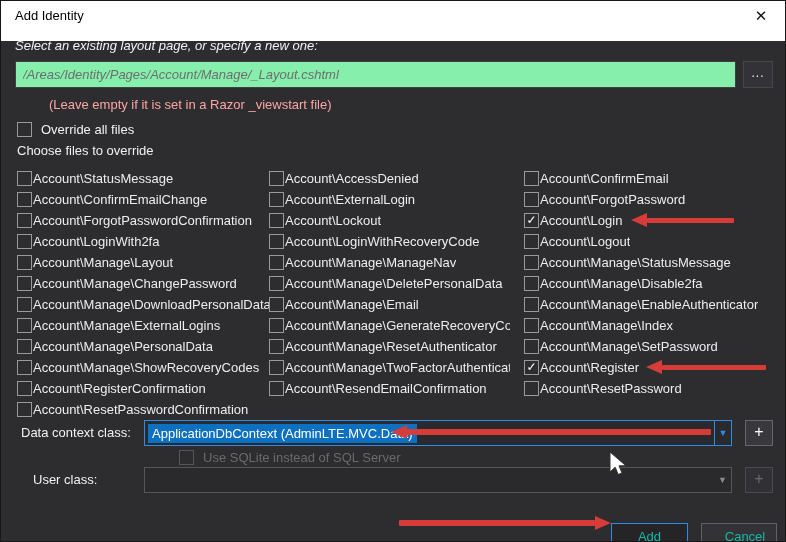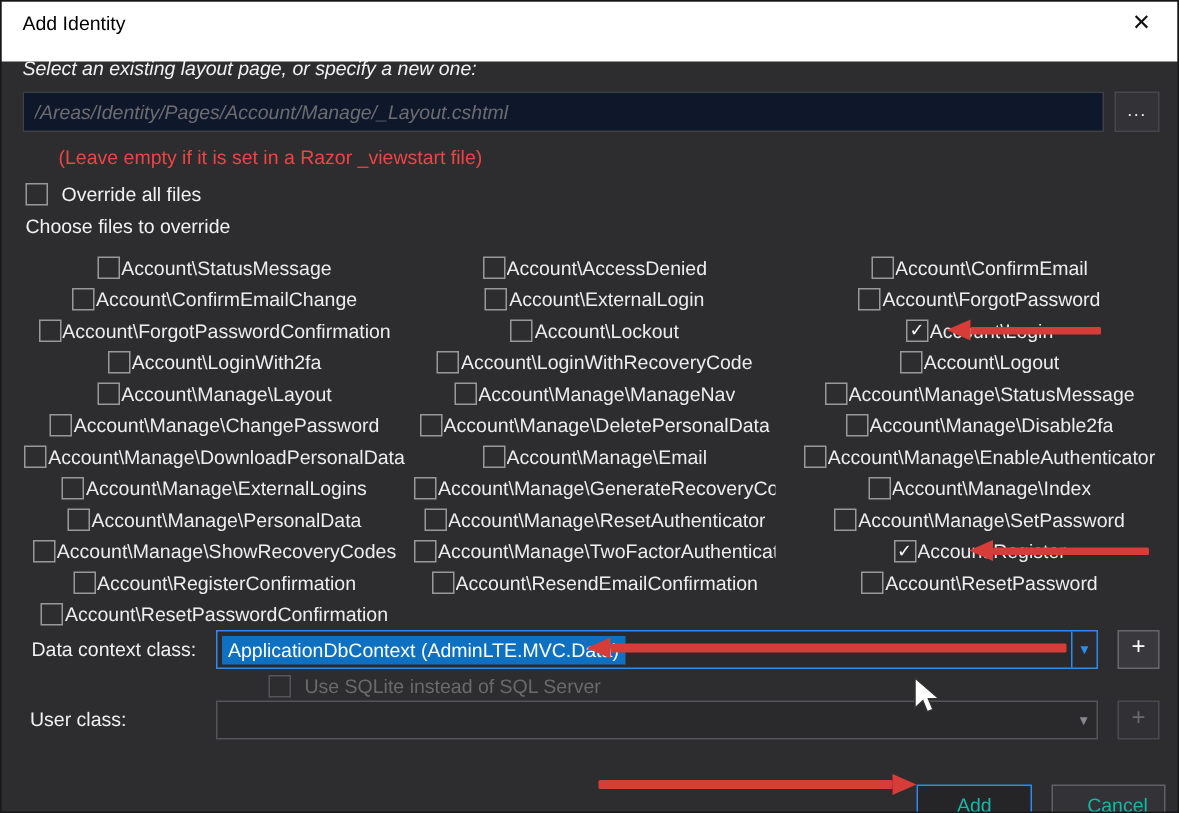--- a/index.html
+++ b/index.html
@@ -15,50 +15,50 @@
   
   .titlebar { position:absolute; left:0; top:0; width:100%; height:40px; background:#ffffff; }
   .titlebar .title { position:absolute; left:14px; top:0; line-height:30px; color:#000000; font-size:13px; }
   .close-btn { position:absolute; right:10px; top:0; width:28px; height:30px; line-height:30px;
     text-align:center; color:#111111; font-size:15px; cursor:default; }
 
   
   .lbl { position:absolute; color:#f1f1f1; white-space:nowrap; }
   .layout-input {
     position:absolute; left:14px; top:60px; width:721px; height:27px;
-    background:#0f172a; border:1px solid #3f3f46; color:#6d6d70;
+    background:#86efac; border:1px solid #3f3f46; color:#6d6d70;
     font-style:italic; font-size:13px; padding:0 7px; font-family:"Liberation Sans", sans-serif;
     outline:none;
   }
   .browse-btn {
     position:absolute; left:742px; top:60px; width:30px; height:27px;
     background:#333337; border:1px solid #47474b; color:#f1f1f1;
     font-size:12px; line-height:23px; text-align:center; letter-spacing:1px;
   }
-  .note { position:absolute; left:38px; top:96px; color:#ef4444; }
+  .note { position:absolute; left:48px; top:96px; color:#fca5a5; }
 
   
   .cb {
     display:inline-block; width:15px; height:15px; flex:0 0 15px;
     border:1px solid #999999; background:#2d2d30;
     color:#ffffff; font-size:12px; line-height:13px; text-align:center;
   }
   .cb.checked::before { content:"\2713"; }
   .cb.disabled { border-color:#55555a; }
 
   .override-row { position:absolute; left:16px; top:119px; display:flex; align-items:center; gap:9px; height:18px; }
   .choose-lbl { position:absolute; left:16px; top:142px; }
 
   
   .grid { position:absolute; left:16px; top:167px; display:flex; }
   .column { display:flex; flex-direction:column; }
   .column[data-column="0"] { width:252px; }
   .column[data-column="1"] { width:255px; }
   .column[data-column="2"] { width:258px; }
-  .file-row { height:21px; display:flex; align-items:center; gap:1px;justify-content:center; }
+  .file-row { height:21px; display:flex; align-items:center; gap:1px; }
   .file-label { white-space:nowrap; color:#ededed; }
   .column[data-column="1"] .file-label { max-width:225px; overflow:hidden; }
   .column[data-column="2"] .file-label { max-width:228px; overflow:hidden; }
 
   
   .combo {
     position:absolute; left:143px; width:588px; height:26px;
     background:#2a2a2c; display:flex; align-items:center;
   }
   .combo.focused { border:1px solid #2d8ceb; }
@@ -271,21 +271,21 @@
     <span class="sel">ApplicationDbContext (AdminLTE.MVC.Data)</span>
     <span class="drop">▼</span>
   </div>
   <div class="plus-btn" style="top:419px;">+</div>
 
   <div class="sqlite-row">
     <span class="cb disabled"></span>
     <span class="txt">Use SQLite instead of SQL Server</span>
   </div>
 
-  <span class="lbl" style="left:19px; top:471px;">User class:</span>
+  <span class="lbl" style="left:32px; top:471px;">User class:</span>
   <div class="combo idle" style="top:466px;">
     <span class="drop">▼</span>
   </div>
   <div class="plus-btn disabled" style="top:466px;">+</div>
 
   <div class="btn default">Add</div>
   <div class="btn normal">Cancel</div>
 
   <div class="arrow" style="left:630px; top:212px; width:103px;">
     <span class="head-left"></span>

